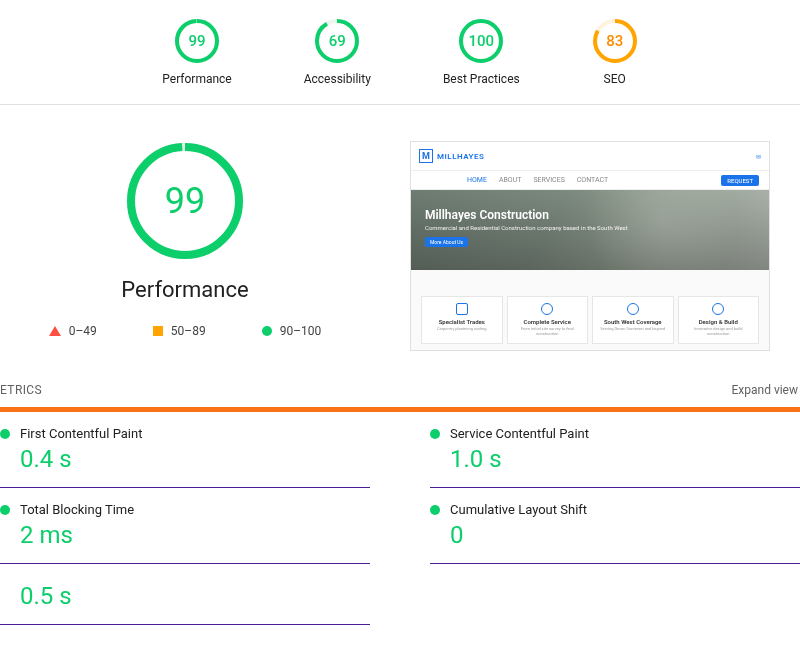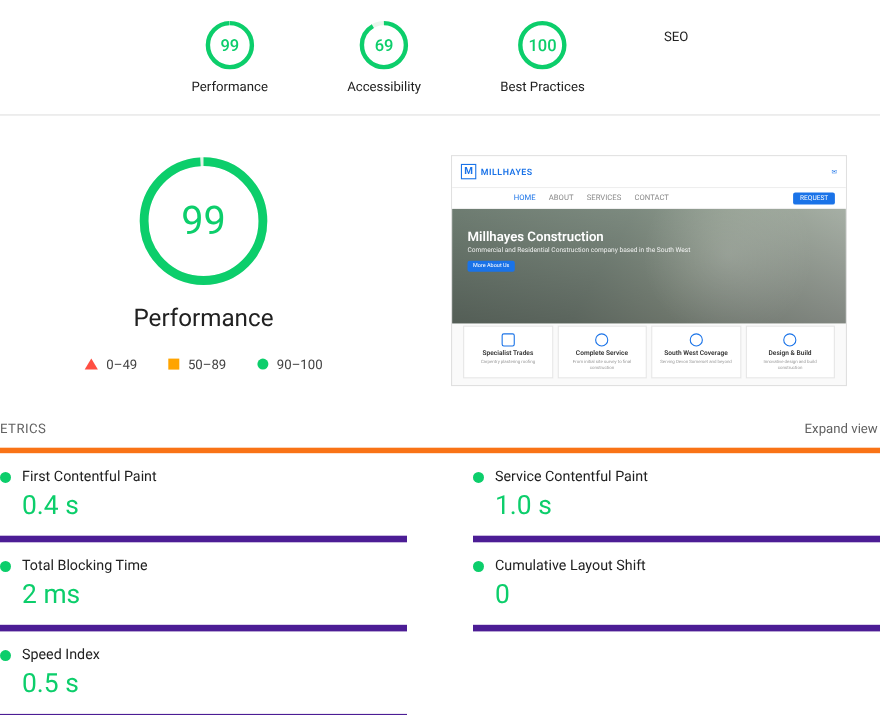--- a/index.html
+++ b/index.html
@@ -49,21 +49,21 @@
   .gauge-big svg { width: 120px; height: 120px; }
   .gauge-big .num {
     position:absolute; inset:0; display:flex; align-items:center; justify-content:center;
     font-size: 36px; font-weight:400;
   }
   .gauge-big .track { fill:none; stroke:#e2f4e8; stroke-width:8; }
   .gauge-big .arc   { fill:none; stroke-width:8; }
   .hero-title { font-size: 22px; color:#212121; margin-top: 16px; font-weight:400;}
   .hero-sub { font-size: 12px; color:#616161; text-align:center; max-width: 340px; margin-top: 14px; line-height:1.5;}
   .hero-sub a { color:#1a73e8; text-decoration:none; cursor:pointer;}
-  .legend { display:flex; gap:28px; margin-top: 22px; font-size: 12px; color:#424242;}
+  .legend { display:flex; gap:56px; margin-top: 22px; font-size: 12px; color:#424242;}
   .legend-item {display:flex; align-items:center; gap:8px;}
   .tri { width:0;height:0;border-left:6px solid transparent;border-right:6px solid transparent;border-bottom:10px solid #ff4e42;}
   .sq  { width:10px;height:10px;}
   .ci  { width:10px;height:10px;border-radius:50%;}
 
   .screenshot {
     flex: 0 0 360px;
     height: 210px;
     border: 1px solid #e0e0e0;
     background: #fafafa;
@@ -73,42 +73,42 @@
   }
   .ss-header { height: 28px; background:#fff; display:flex; align-items:center; justify-content:space-between; padding: 0 8px;}
   .ss-logo {display:flex;align-items:center;gap:4px;}
   .ss-logo-box{width:14px;height:14px;background:#fff;border:1px solid #1a73e8;display:flex;align-items:center;justify-content:center;color:#1a73e8;font-weight:bold;font-size:9px;}
   .ss-logo-text{color:#1a73e8;font-size:8px;letter-spacing:0.5px;font-weight:600;}
   .ss-contact{color:#1a73e8;font-size:6px;}
   .ss-nav{height:20px;background:#fff;border-top:1px solid #eee;border-bottom:1px solid #eee;display:flex;align-items:center;gap:12px;padding:0 10px;justify-content:space-between;}
   .ss-nav-left{display:flex;gap:12px;color:#888;}
   .ss-nav-left span.active{color:#1a73e8;padding-left:46px;}
   .ss-nav-btn{background:#1a73e8;color:#fff;padding:2px 6px;font-size:6px;border-radius:2px;}
-  .ss-hero{height:104px;background:linear-gradient(120deg,#7a8a7e 0%,#8b9a8e 40%,#a2afa0 60%,#c6cec5 100%);position:relative;}
+  .ss-hero{height:80px;background:linear-gradient(120deg,#7a8a7e 0%,#8b9a8e 40%,#a2afa0 60%,#c6cec5 100%);position:relative;}
   .ss-hero:before{content:"";position:absolute;inset:0;background:
     radial-gradient(circle at 70% 40%, rgba(255,255,255,0.15) 0%, transparent 30%),
     linear-gradient(180deg, rgba(0,0,0,0.1) 0%, rgba(0,0,0,0.35) 100%);}
   .ss-hero-inner{position:absolute;left:14px;top:18px;color:#fff;}
   .ss-hero-title{font-size:12px;font-weight:600;}
   .ss-hero-sub{font-size:6px;opacity:0.9;margin-top:2px;}
   .ss-hero-btn{display:inline-block;margin-top:6px;background:#1a73e8;color:#fff;padding:2px 5px;font-size:5px;border-radius:2px;}
   .ss-cards{position:absolute;left:10px;right:10px;bottom:6px;display:flex;gap:4px;}
   .ss-card{flex:1;background:#fff;border:1px solid #e6e6e6;padding:6px 4px;text-align:center;}
   .ss-card-icon{width:12px;height:12px;border:1.5px solid #1a73e8;border-radius:50%;margin:0 auto 3px;position:relative;}
   .ss-card-icon.sq{border-radius:2px;}
   .ss-card-title{font-size:6px;color:#333;font-weight:600;white-space:nowrap;}
   .ss-card-text{font-size:4px;color:#999;line-height:1.2;margin-top:2px;}
 
   .metrics-header { display:flex; justify-content:space-between; align-items:center;
     padding: 4px 2px 10px 0; border-bottom: 5px solid #f97316; margin-top: 18px;}
   .metrics-title { font-size: 12px; color:#616161; letter-spacing: 0.4px;}
   .expand-link { font-size: 12px; color:#616161; cursor:pointer;}
 
   .metrics-grid { display:grid; grid-template-columns: 1fr 1fr; column-gap: 60px;}
-  .metric { border-bottom: 6px solid #4c1d95; padding: 14px 0 14px 0;}
+  .metric { border-bottom: 1px solid #4c1d95; padding: 14px 0 14px 0;}
   .metric-row1 {display:flex;align-items:center;gap:10px;}
   .metric-dot{width:10px;height:10px;border-radius:50%;}
   .metric-name{font-size:13px;color:#212121;}
   .metric-value{font-size:24px;margin-left:20px;margin-top:4px;font-weight:400;}
 </style>
 </head>
 <body>
 
 <div class="gauge-row">
   <div class="gauge-item">
@@ -126,20 +126,24 @@
     <div class="gauge-label">Accessibility</div>
   </div>
   <div class="gauge-item">
     <div class="gauge-small"><svg viewBox="0 0 46 46">
           <circle class="track" cx="23" cy="23" r="20"></circle>
           <circle class="arc green-stroke" cx="23" cy="23" r="20" stroke-dasharray="125.66" stroke-dashoffset="0" transform="rotate(-90 23 23)"></circle>
         </svg><div class="num green-text">100</div></div>
     <div class="gauge-label">Best Practices</div>
   </div>
   <div class="gauge-item">
+    <div class="gauge-small orange"><svg viewBox="0 0 46 46">
+          <circle class="track" cx="23" cy="23" r="20"></circle>
+          <circle class="arc orange-stroke" cx="23" cy="23" r="20" stroke-dasharray="125.66" stroke-dashoffset="21.36" transform="rotate(-90 23 23)"></circle>
+        </svg><div class="num orange-text">83</div></div>
     <div class="gauge-label">SEO</div>
   </div>
 </div>
 
 <div class="hero-row">
   <div class="hero-left">
     <div class="gauge-big">
       <svg viewBox="0 0 120 120">
           <circle class="track" cx="60" cy="60" r="54"></circle>
           <circle class="arc green-stroke" cx="60" cy="60" r="54" stroke-dasharray="339.29" stroke-dashoffset="3.39" transform="rotate(-90 60 60)"></circle>
@@ -239,19 +243,15 @@
     <div class="metric-value green-text">2 ms</div>
   </div>
   <div class="metric">
     <div class="metric-row1">
         <span class="metric-dot bg-green"></span>
         <span class="metric-name">Cumulative Layout Shift</span>
       </div>
     <div class="metric-value green-text">0</div>
   </div>
   <div class="metric">
-    <div class="metric-row1">
-        <span class="metric-dot bg-green"></span>
-        <span class="metric-name">Speed Index</span>
-      </div>
     <div class="metric-value green-text">0.5 s</div>
   </div>
 </div>
 
 </body></html>

